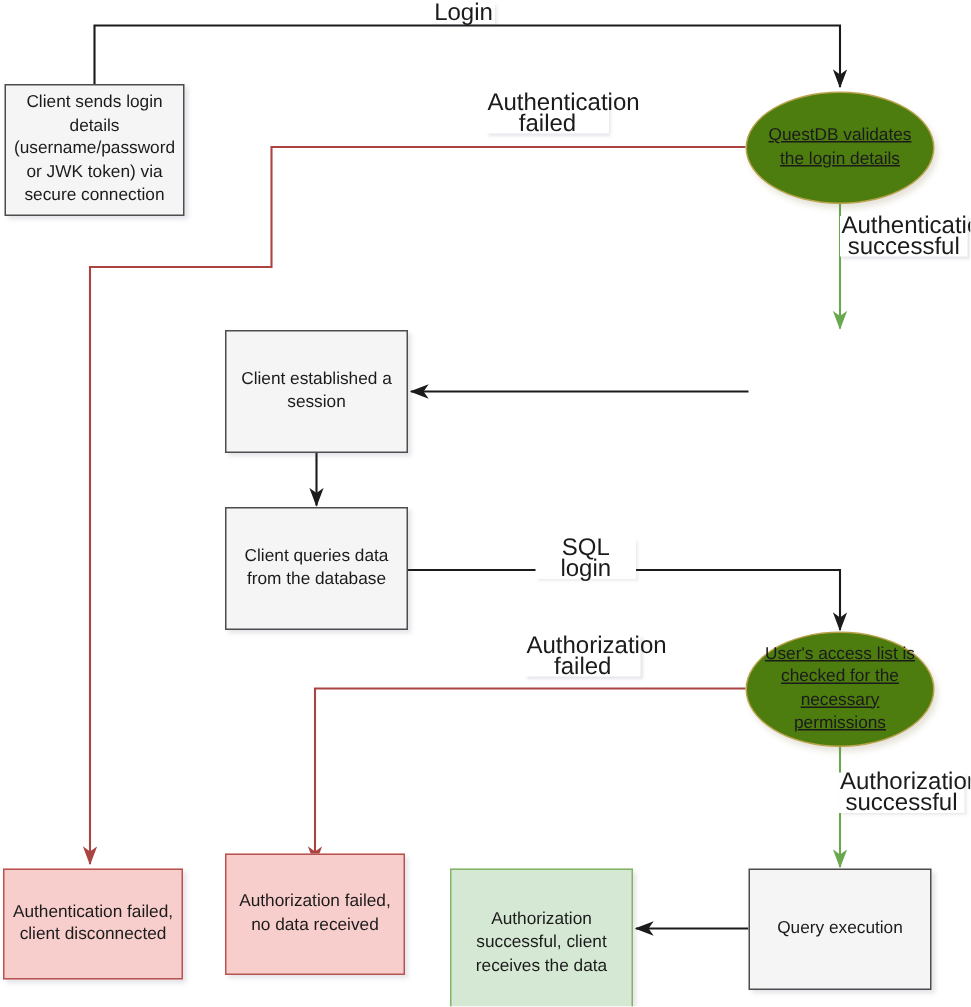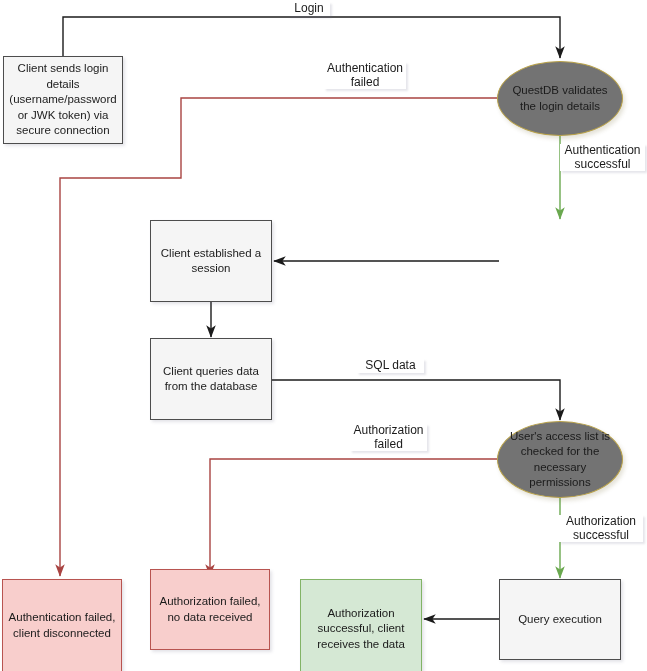--- a/index.html
+++ b/index.html
@@ -34,41 +34,42 @@
     color:#1b1b1b;
     padding:2px 5px;
     z-index:5;
     box-shadow:2px 2px 3px rgba(90,90,120,0.16);
   }
   .node.process{
     background:#f5f5f5;
     border:1px solid #4d4d4d;
   }
   .node.decision{
-    background:#737373;
+    background:#4d7c0f;
     border:1px solid #b9a24a;
     border-radius:50%;
     box-shadow:2px 3px 4px rgba(120,110,60,0.20);
+    text-decoration:underline;
   }
   .node.fail{
     background:#f8cecc;
     border:1px solid #b85450;
   }
   .node.ok{
     background:#d5e8d4;
     border:1px solid #82b366;
   }
   .node span{display:block;}
 
   
   .elabel{
     position:absolute;
     background:#ffffff;
     color:#1b1b1b;
-    font-size:12px;
+    font-size:16px;
     line-height:13.5px;
     text-align:center;
     white-space:pre-line;
     padding:0 1px;
     z-index:8;
     box-shadow:1.5px 1.5px 2px rgba(110,110,140,0.18);
   }
 </style>
 </head>
 <body>
@@ -125,41 +126,41 @@
   </div>
 
   <div class="node decision" style="left:497px; top:421px; width:126px; height:77px;">
     <span>User's access list is checked for the necessary permissions</span>
   </div>
 
   <div class="node process" style="left:499px; top:579px; width:122px; height:81px;">
     <span>Query execution</span>
   </div>
 
-  <div class="node fail" style="left:2px; top:579px; width:120px; height:93px;">
+  <div class="node fail" style="left:2px; top:579px; width:120px; height:74px;">
     <span>Authentication failed, client disconnected</span>
   </div>
 
   <div class="node fail" style="left:150px; top:569px; width:120px; height:81px;">
     <span>Authorization failed, no data received</span>
   </div>
 
   <div class="node ok" style="left:300px; top:579px; width:122px; height:100px;">
     <span>Authorization successful, client receives the data</span>
   </div>
 
   <div class="elabel" style="left:288px; top:2px; width:40px;">Login</div>
 
   <div class="elabel" style="left:324px; top:62px; width:80px;">Authentication
 failed</div>
 
   <div class="elabel" style="left:560px; top:144px; width:83px;">Authentication
 successful</div>
 
-  <div class="elabel" style="left:357px; top:359px; width:65px;">SQL data</div>
+  <div class="elabel" style="left:357px; top:359px; width:65px;">SQL login</div>
 
   <div class="elabel" style="left:350px; top:424px; width:75px;">Authorization
 failed</div>
 
   <div class="elabel" style="left:559px; top:515px; width:82px;">Authorization
 successful</div>
 
 </div>
 
 </body></html>

